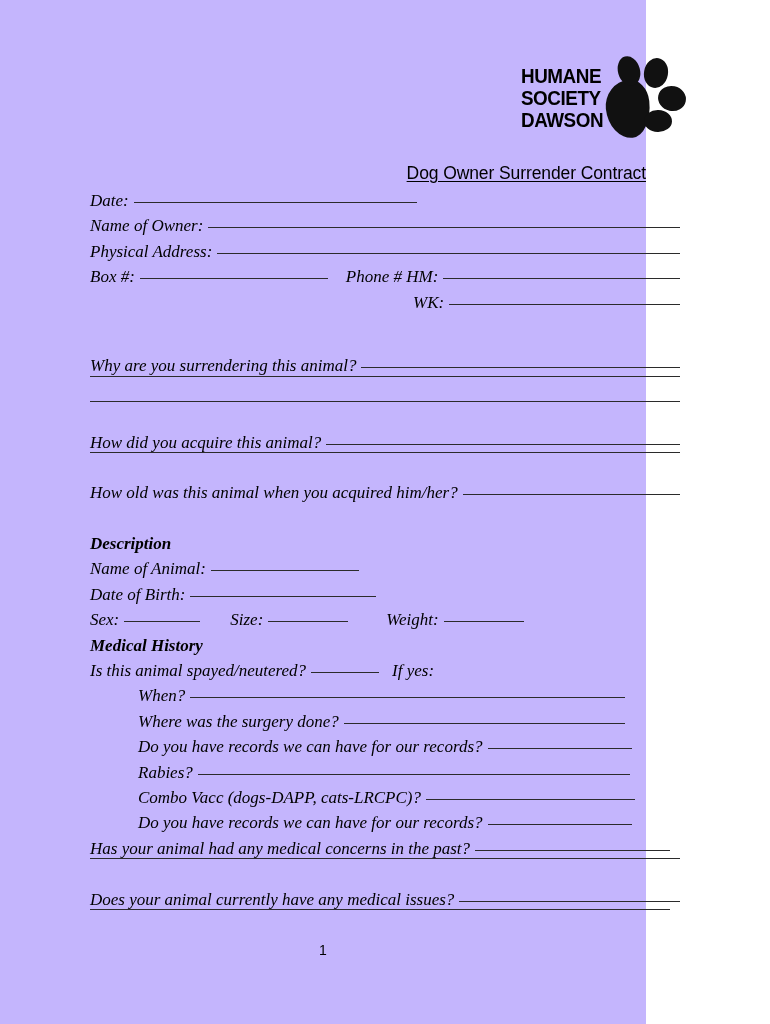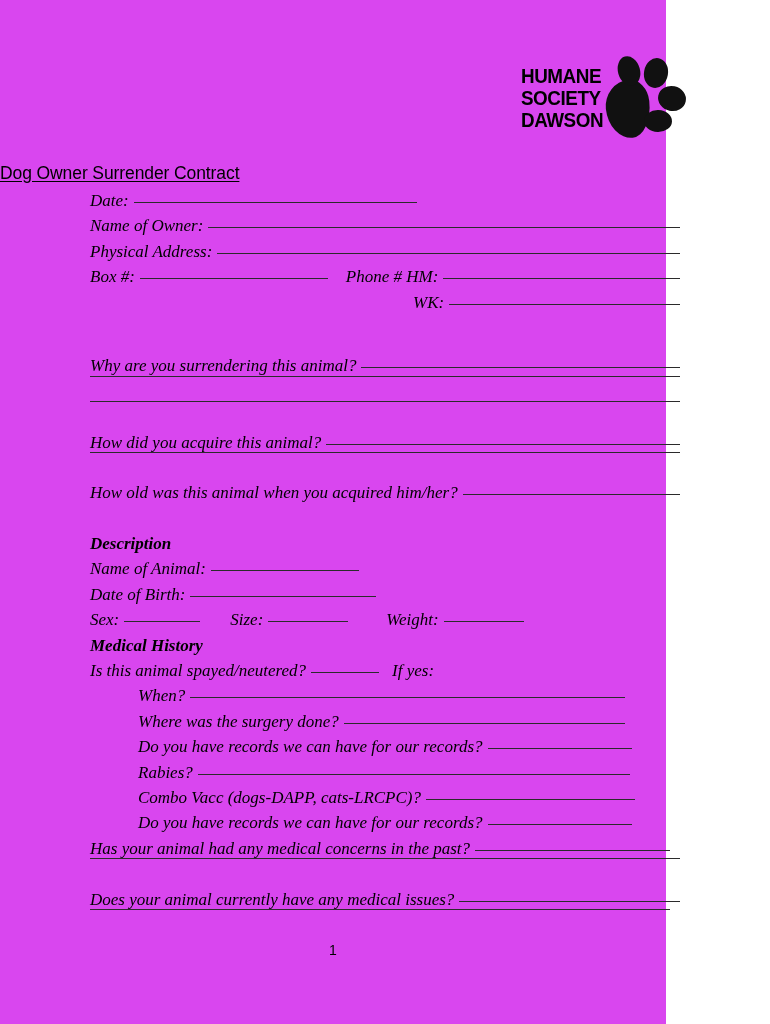--- a/index.html
+++ b/index.html
@@ -14,22 +14,21 @@
     font-family: "Liberation Serif", "DejaVu Serif", serif;
     color: #000000;
     overflow: hidden;
   }
 
   .page {
     position: absolute;
     left: 0; top: 0;
     width: 646px;
     height: 1024px;
-    background: #d946ef;
-    padding-left: 20px;
+    background: #c4b5fd;
   }
 
   
   .logo-block {
     position: absolute;
     left: 521px;
     top: 52px;
     width: 180px;
     height: 92px;
     display: flex;
@@ -68,23 +67,23 @@
     top: 26px;
     width: 44px;
     height: 58px;
     border-radius: 58% 42% 46% 54% / 46% 40% 60% 54%;
     transform: rotate(-6deg);
   }
 
   
   .doc-title {
     position: absolute;
-    left: 0; right: 10px;
+    left: 0; right: 0;
     top: 162px;
-    text-align: left;
+    text-align: right;
     font-family: "Liberation Sans", "DejaVu Sans", sans-serif;
     font-size: 17.5px;
     line-height: 22px;
     letter-spacing: -0.1px;
   }
   .doc-title u { text-decoration: underline; text-underline-offset: 2px; }
 
   
   .body-area {
     position: absolute;

